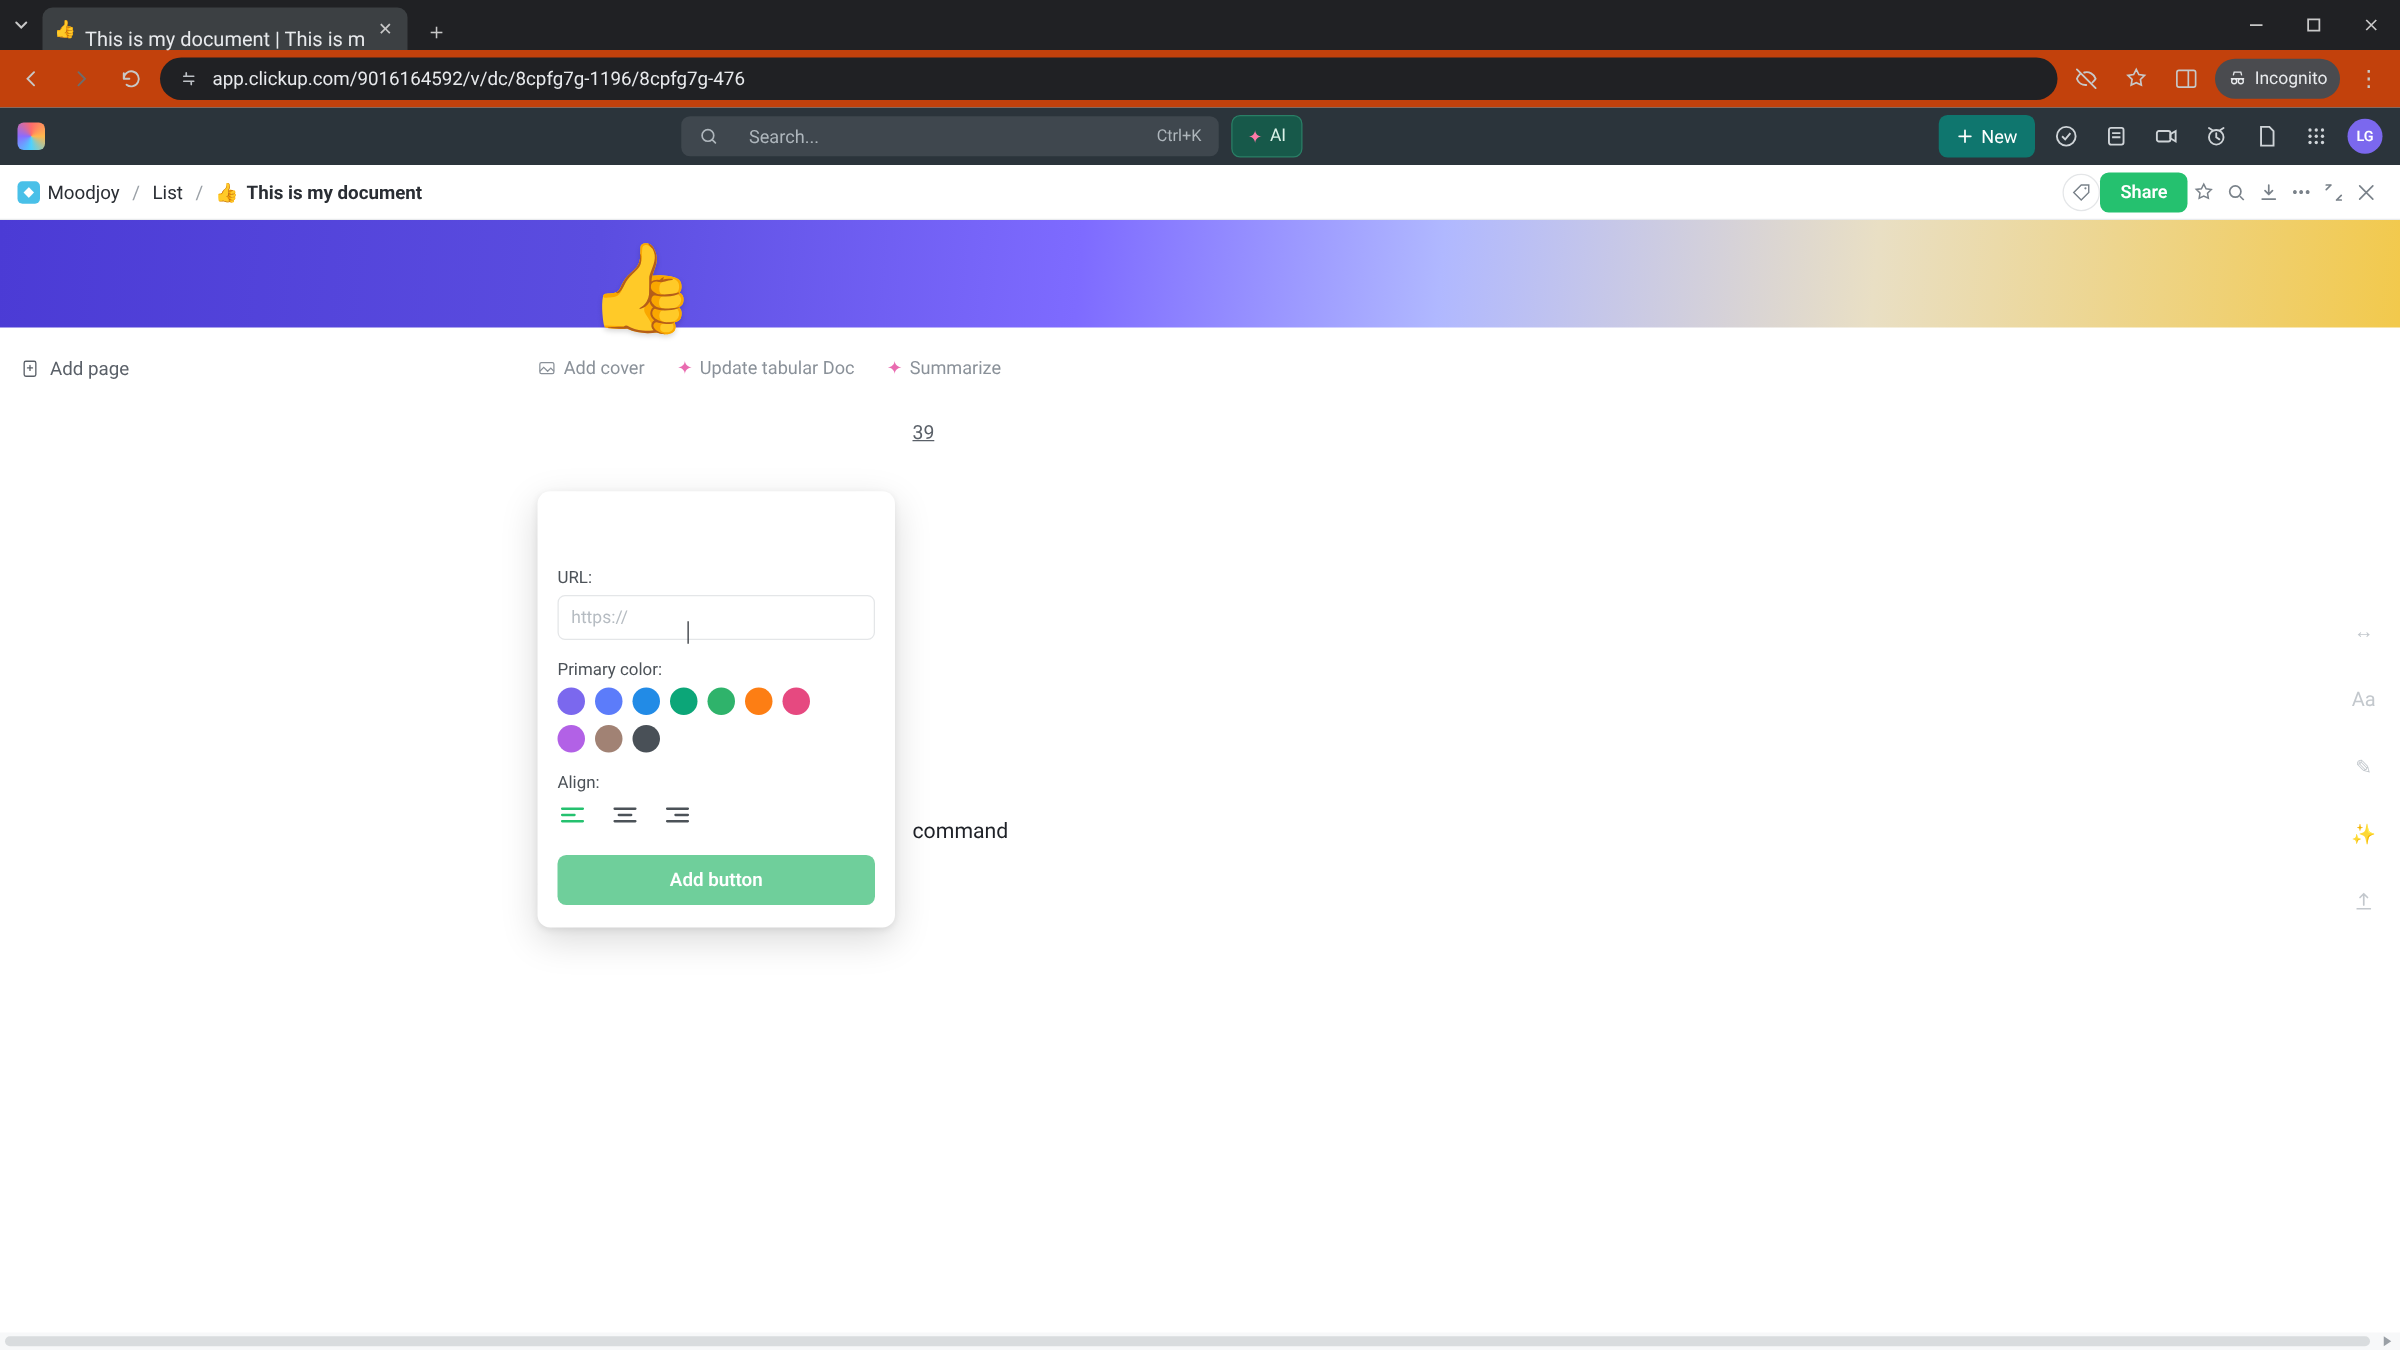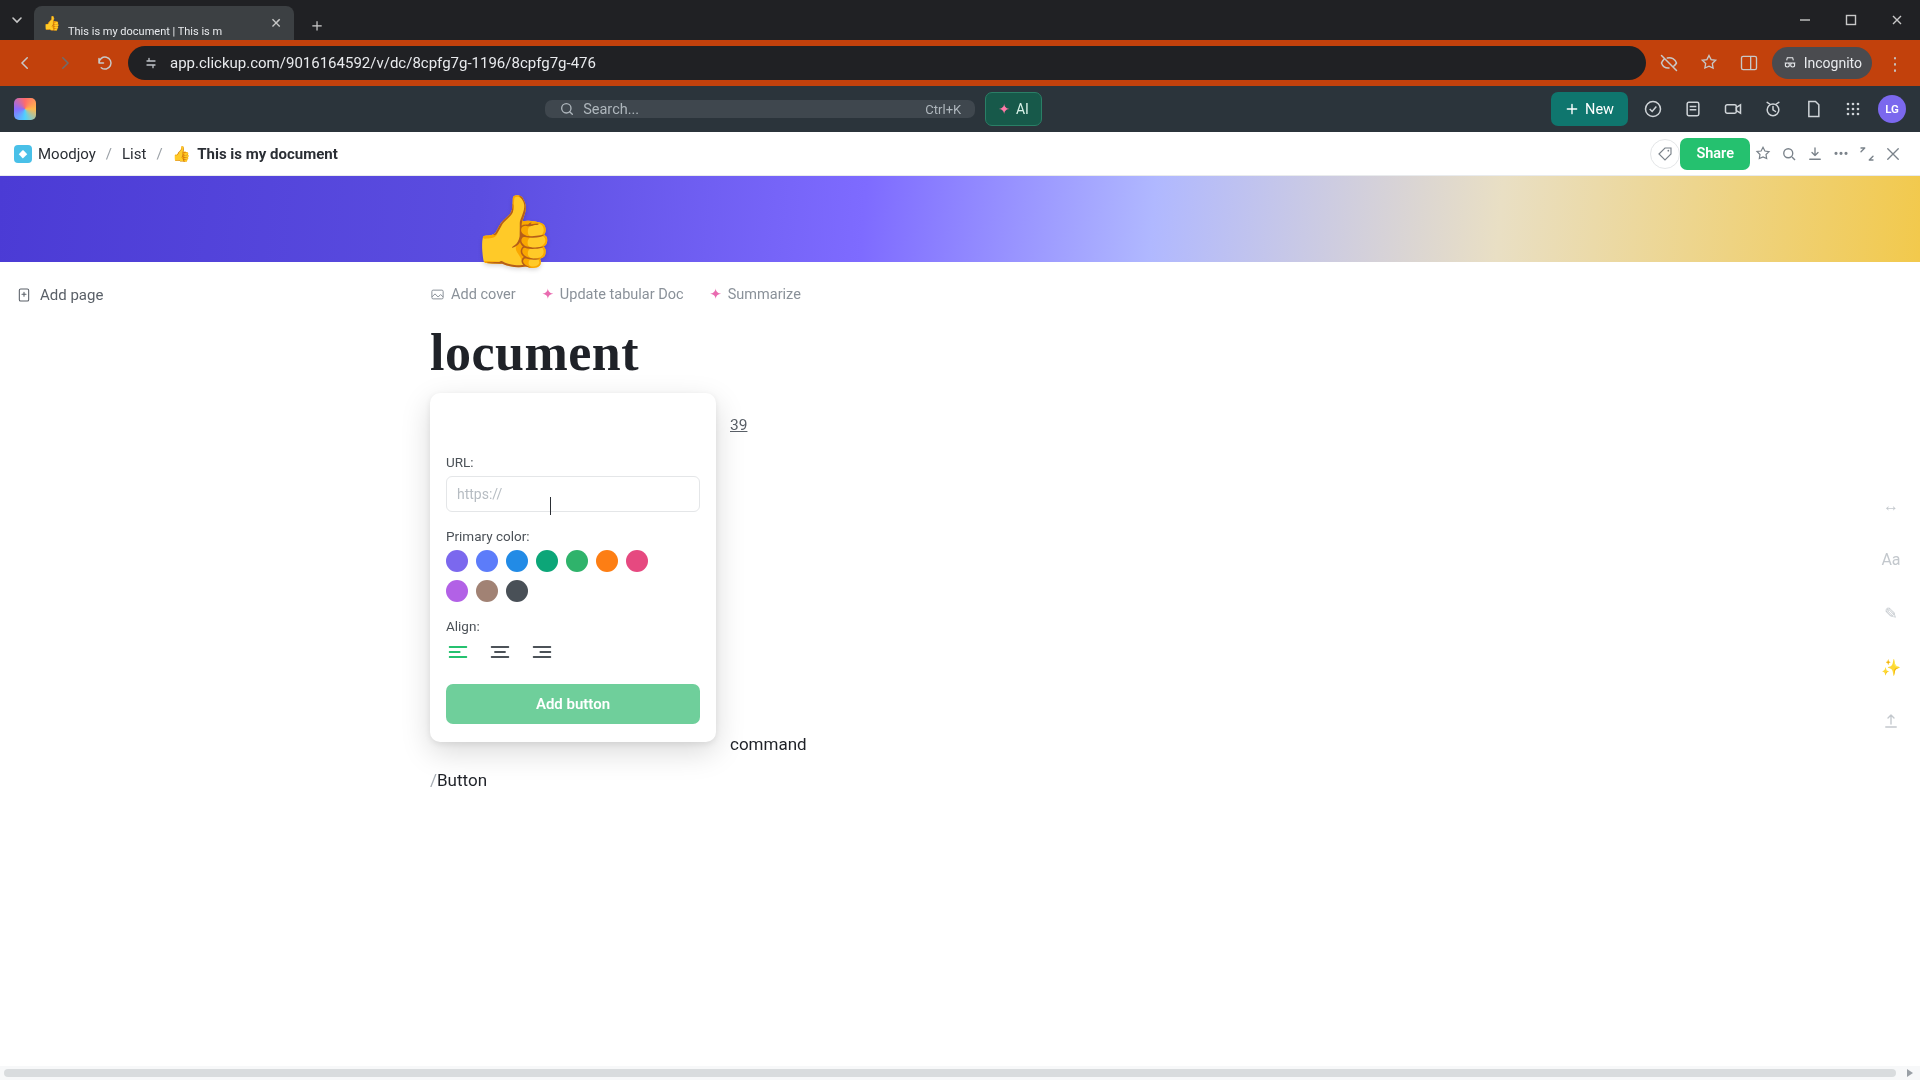--- a/index.html
+++ b/index.html
@@ -3,21 +3,21 @@
 <meta charset="utf-8">
 <style>
   * { box-sizing: border-box; margin: 0; padding: 0; font-family: -apple-system, BlinkMacSystemFont, "Segoe UI", Roboto, sans-serif; }
   html, body { width: 1920px; height: 1080px; overflow: hidden; background: #fff; }
 
   
   .titlebar { height: 40px; background: #202124; display: flex; align-items: flex-end; }
   .tab-dropdown { width: 34px; height: 40px; display:flex; align-items:center; justify-content:center; color:#c8c8c8; }
   .tab { height: 34px; background: #3c4043; border-radius: 8px 8px 0 0; display:flex; align-items:center; padding:0 10px; gap:8px; min-width: 260px; }
   .tab .fav { width:16px; height:16px; display:flex; align-items:center; justify-content:center; font-size:14px; }
-  .tab .tab-title { color:#e8eaed; font-size:11px; white-space:nowrap; overflow:hidden; text-overflow:ellipsis; flex:1;margin-top:16px; }
+  .tab .tab-title { color:#e8eaed; font-size:16px; white-space:nowrap; overflow:hidden; text-overflow:ellipsis; flex:1;margin-top:16px; }
   .tab .tab-close { width:16px; height:16px; border-radius:50%; display:flex; align-items:center; justify-content:center; color:#c8c8c8; font-size:14px; }
   .new-tab { width:30px; height:30px; margin-left:8px; display:flex; align-items:center; justify-content:center; color:#c8c8c8; font-size:18px; }
   .win-controls { margin-left:auto; display:flex; }
   .win-btn { width:46px; height:40px; display:flex; align-items:center; justify-content:center; color:#c8c8c8; }
   .win-btn svg { width:12px; height:12px; }
 
   .toolbar { height:46px; background:#c2410c; display:flex; align-items:center; padding:0 8px; gap:6px; }
   .nav-btn { width:34px; height:34px; border-radius:50%; display:flex; align-items:center; justify-content:center; color:#c8c8c8; }
   .nav-btn.disabled { color:#6d6d6d; }
   .addr { flex:1; height:34px; background:#202124; border-radius:17px; display:flex; align-items:center; padding:0 14px; gap:10px; }
@@ -25,21 +25,21 @@
   .addr .url { color:#e8eaed; font-size:15px; }
   .tool-icon { width:34px; height:34px; display:flex; align-items:center; justify-content:center; color:#c8c8c8; }
   .incog { display:flex; align-items:center; gap:6px; color:#e8eaed; font-size:14px; padding:0 10px; height:32px; background:#4a4b4f; border-radius:16px; }
   .incog svg { width:16px; height:16px; }
   .kebab { width:34px; height:34px; display:flex; align-items:center; justify-content:center; color:#c8c8c8; font-size:18px; }
 
   
   .app-header { height:46px; background:#2b343b; display:flex; align-items:center; padding:0 14px; gap:10px; }
   .logo { width:22px; height:22px; border-radius:5px; background:conic-gradient(#ff6b6b, #ffb84d, #4dd2ff, #8a6bff, #ff6b6b); }
   .spacer { flex:1; }
-  .search-bar { width:430px; height:18px; background:#3f474e; border-radius:7px; display:flex; align-items:center; padding:0 14px; gap:8px; color:#aeb6bc; font-size:14.5px; }
+  .search-bar { width:430px; height:32px; background:#3f474e; border-radius:7px; display:flex; align-items:center; padding:0 14px; gap:24px; color:#aeb6bc; font-size:14.5px; }
   .search-bar .kbd { margin-left:auto; font-size:13px; color:#aeb6bc; }
   .ai-btn { height:34px; padding:0 12px; background:#17594a; border:1px solid #2a7f66; border-radius:7px; display:flex; align-items:center; gap:6px; color:#d9f2e8; font-size:14px; }
   .ai-btn .spark { color:#ff7aa8; }
   .new-btn { height:34px; padding:0 14px; background:#0f766e; border-radius:7px; display:flex; align-items:center; gap:6px; color:#fff; font-size:14.5px; }
   .hdr-icon { width:30px; height:30px; display:flex; align-items:center; justify-content:center; color:#cfd4d8; }
   .avatar { width:28px; height:28px; border-radius:50%; background:#7b68ee; color:#fff; font-size:11.5px; font-weight:600; display:flex; align-items:center; justify-content:center; }
 
   
   .doc-header { height:44px; border-bottom:1px solid #e9ebed; display:flex; align-items:center; padding:0 14px; gap:10px; font-size:15px; color:#2a2e34; }
   .crumb { display:flex; align-items:center; gap:6px; }
@@ -327,21 +327,20 @@
       <div class="item">
         <span class="spark">✦</span>
         <span>Update tabular Doc</span>
       </div>
       <div class="item">
         <span class="spark">✦</span>
         <span>Summarize</span>
       </div>
     </div>
 
-    <div class="doc-title">locument</div>
     <div class="time39">39</div>
     <div class="cmd-line">command</div>
     <div class="slash-line">
       <span class="slash">/</span><span>Button</span>
     </div>
   </div>
 
   <div class="float-rail">
     <div class="fi">↔</div>
     <div class="fi">Aa</div>

